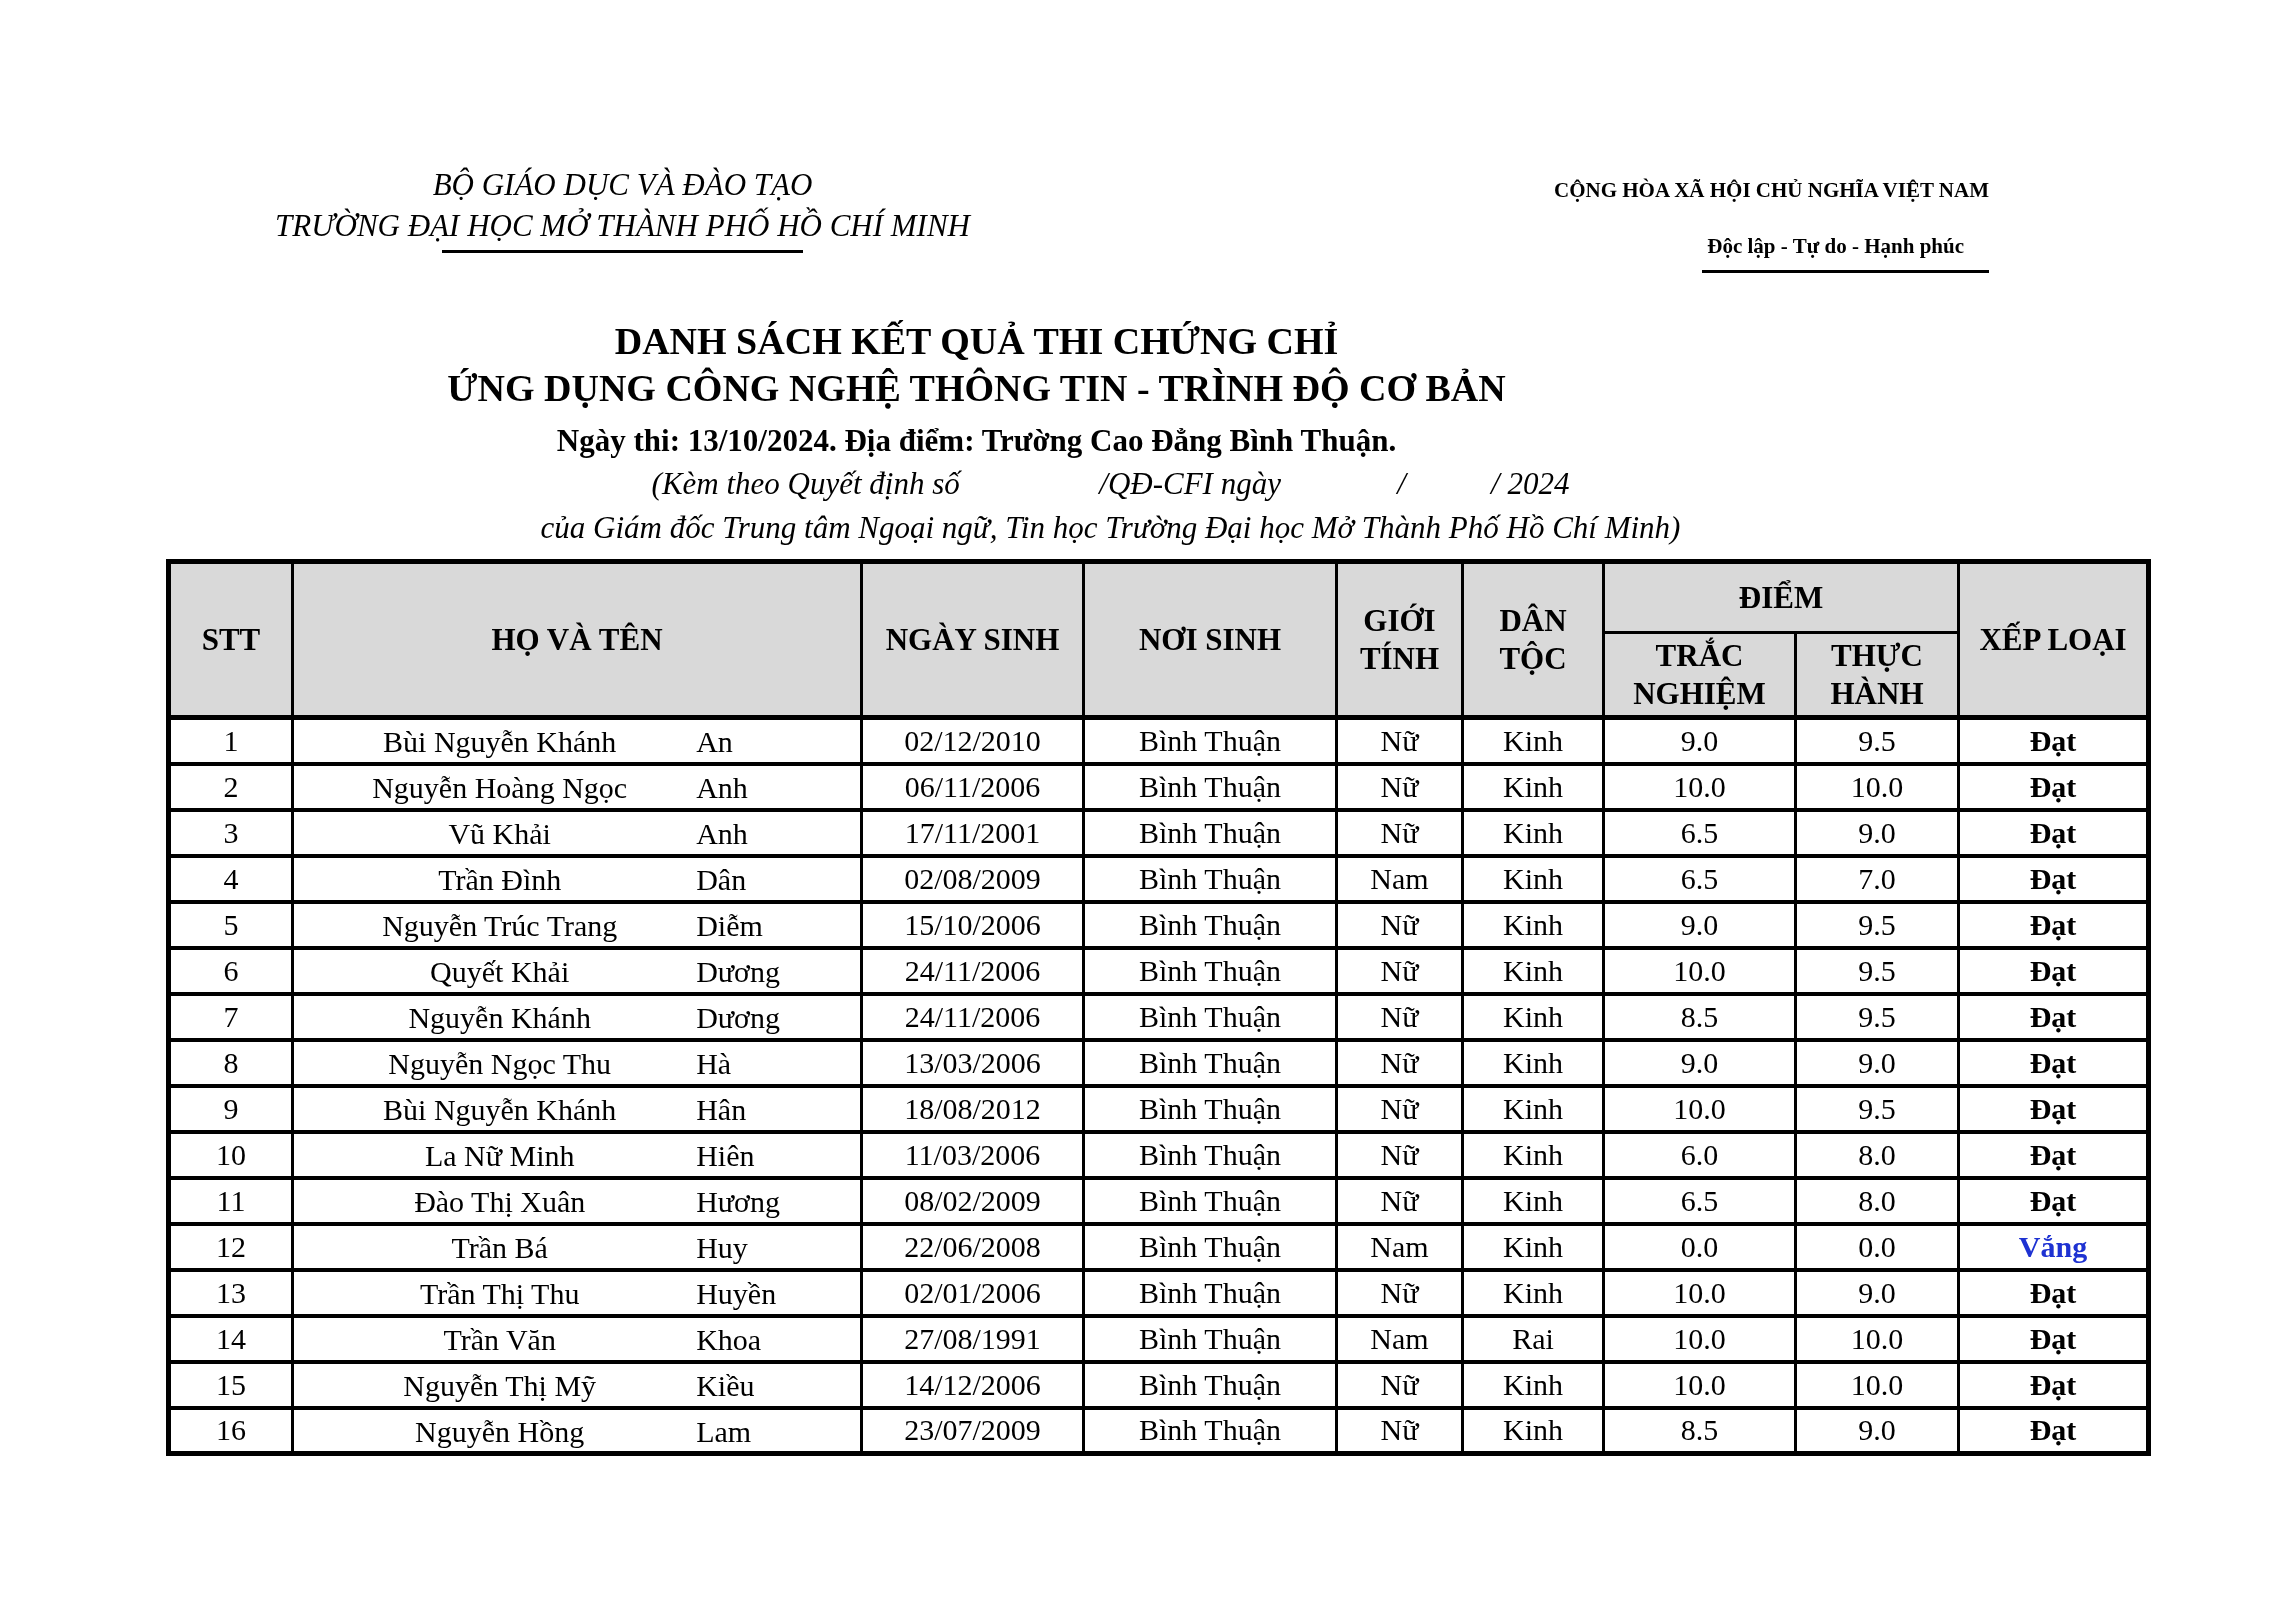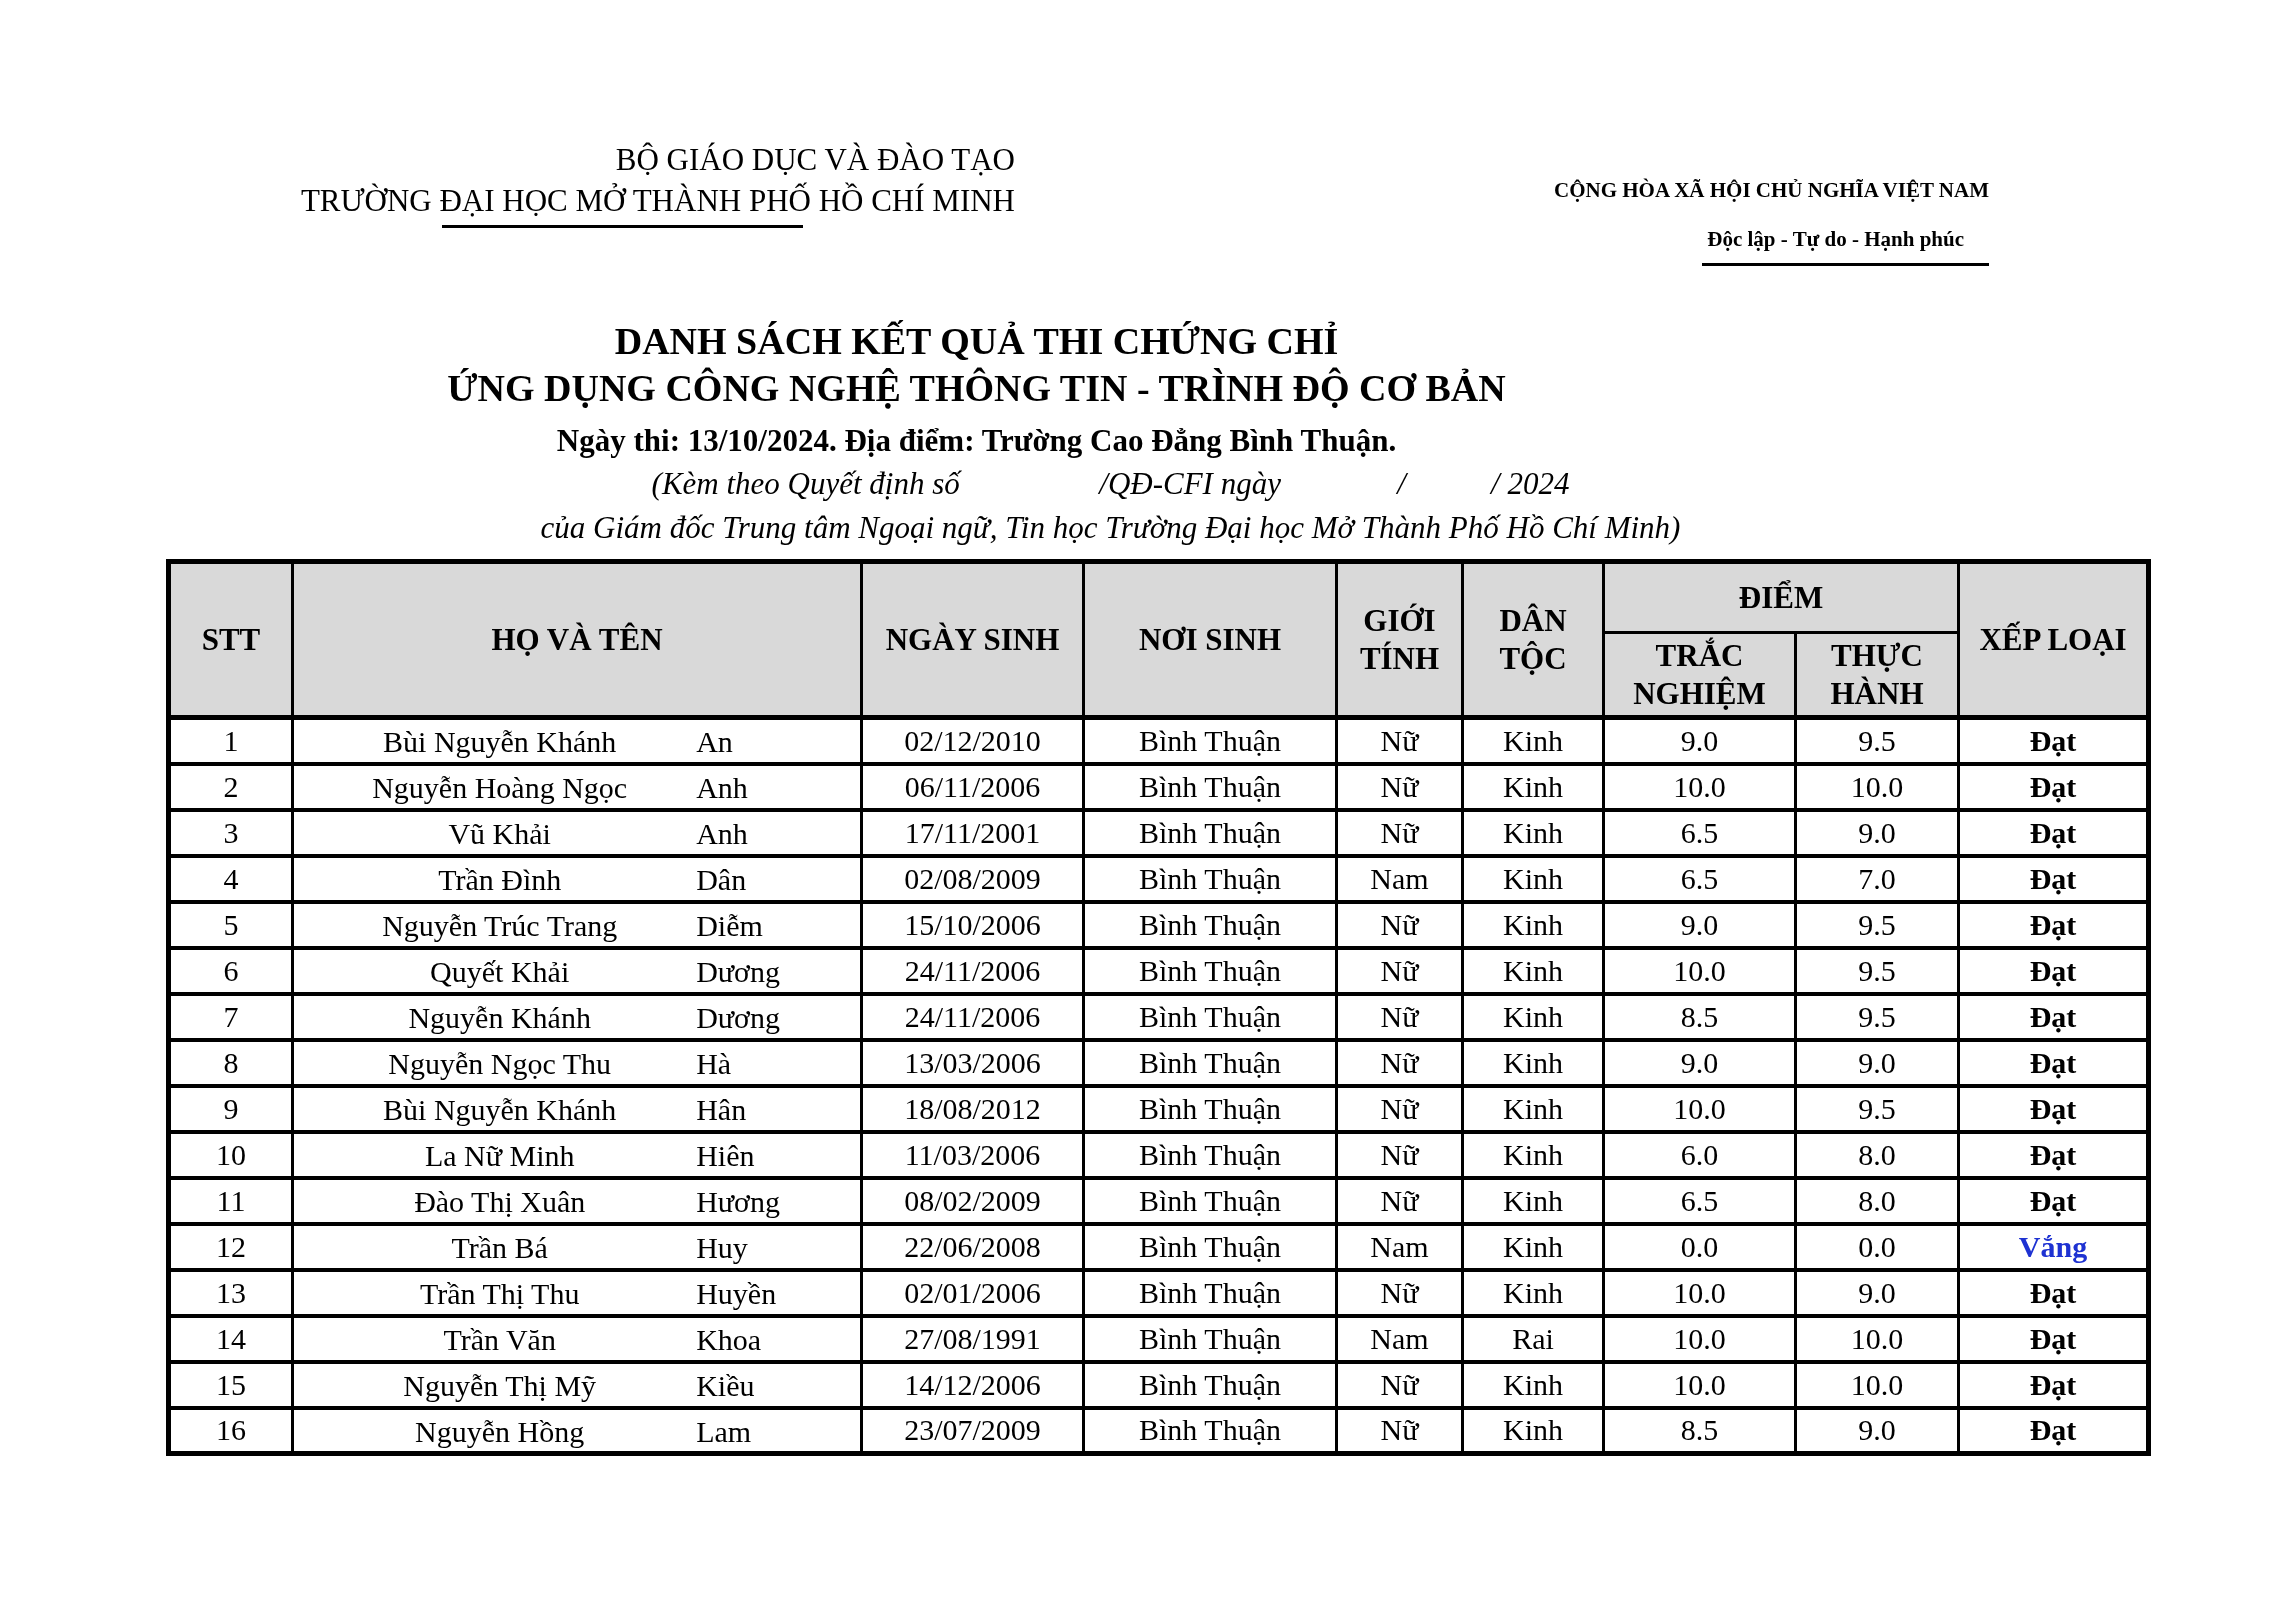--- a/index.html
+++ b/index.html
@@ -4,34 +4,34 @@
 <style>
   * { margin:0; padding:0; box-sizing:border-box; }
   html,body { background:#ffffff; }
   body {
     width:2295px; height:1623px; position:relative; overflow:hidden;
     font-family:"Liberation Serif","DejaVu Serif",serif; color:#000;
   }
 
   
   .header-left {
-    position:absolute; left:230px; top:139px; width:785px;
-    text-align:right; font-size:31px; line-height:41px;
+    position:absolute; left:230px; top:164px; width:785px;
+    text-align:center; font-size:31px; line-height:41px;font-style:italic;
   }
   .header-left .org-name { font-weight:bold; }
   .header-left .rule {
     width:361px; height:0; border-bottom:3.3px solid #000; margin:3.9px auto 0;
   }
   .header-right {
     position:absolute; left:1230px; top:169px; width:759px;
     text-align:right; font-size:21px; line-height:42px; font-weight:bold;
   }
   .header-right .motto {
     display:inline-block; border-bottom:3.3px solid #000;
-    padding:0 25px 2.6px 5.2px; margin-top:7px;
+    padding:0 25px 2.6px 5.2px; margin-top:14px;
   }
 
   
   .title-block { position:absolute; left:0; top:318px; width:1953px; text-align:center; }
   .title-main { font-size:38px; font-weight:bold; line-height:47px; }
   .title-date { font-size:31px; font-weight:bold; line-height:38px; margin-top:10px; }
   .title-note {
     font-size:31px; font-style:italic; line-height:42px; margin-top:2.6px;
     white-space:pre; position:relative; left:134px;
   }

